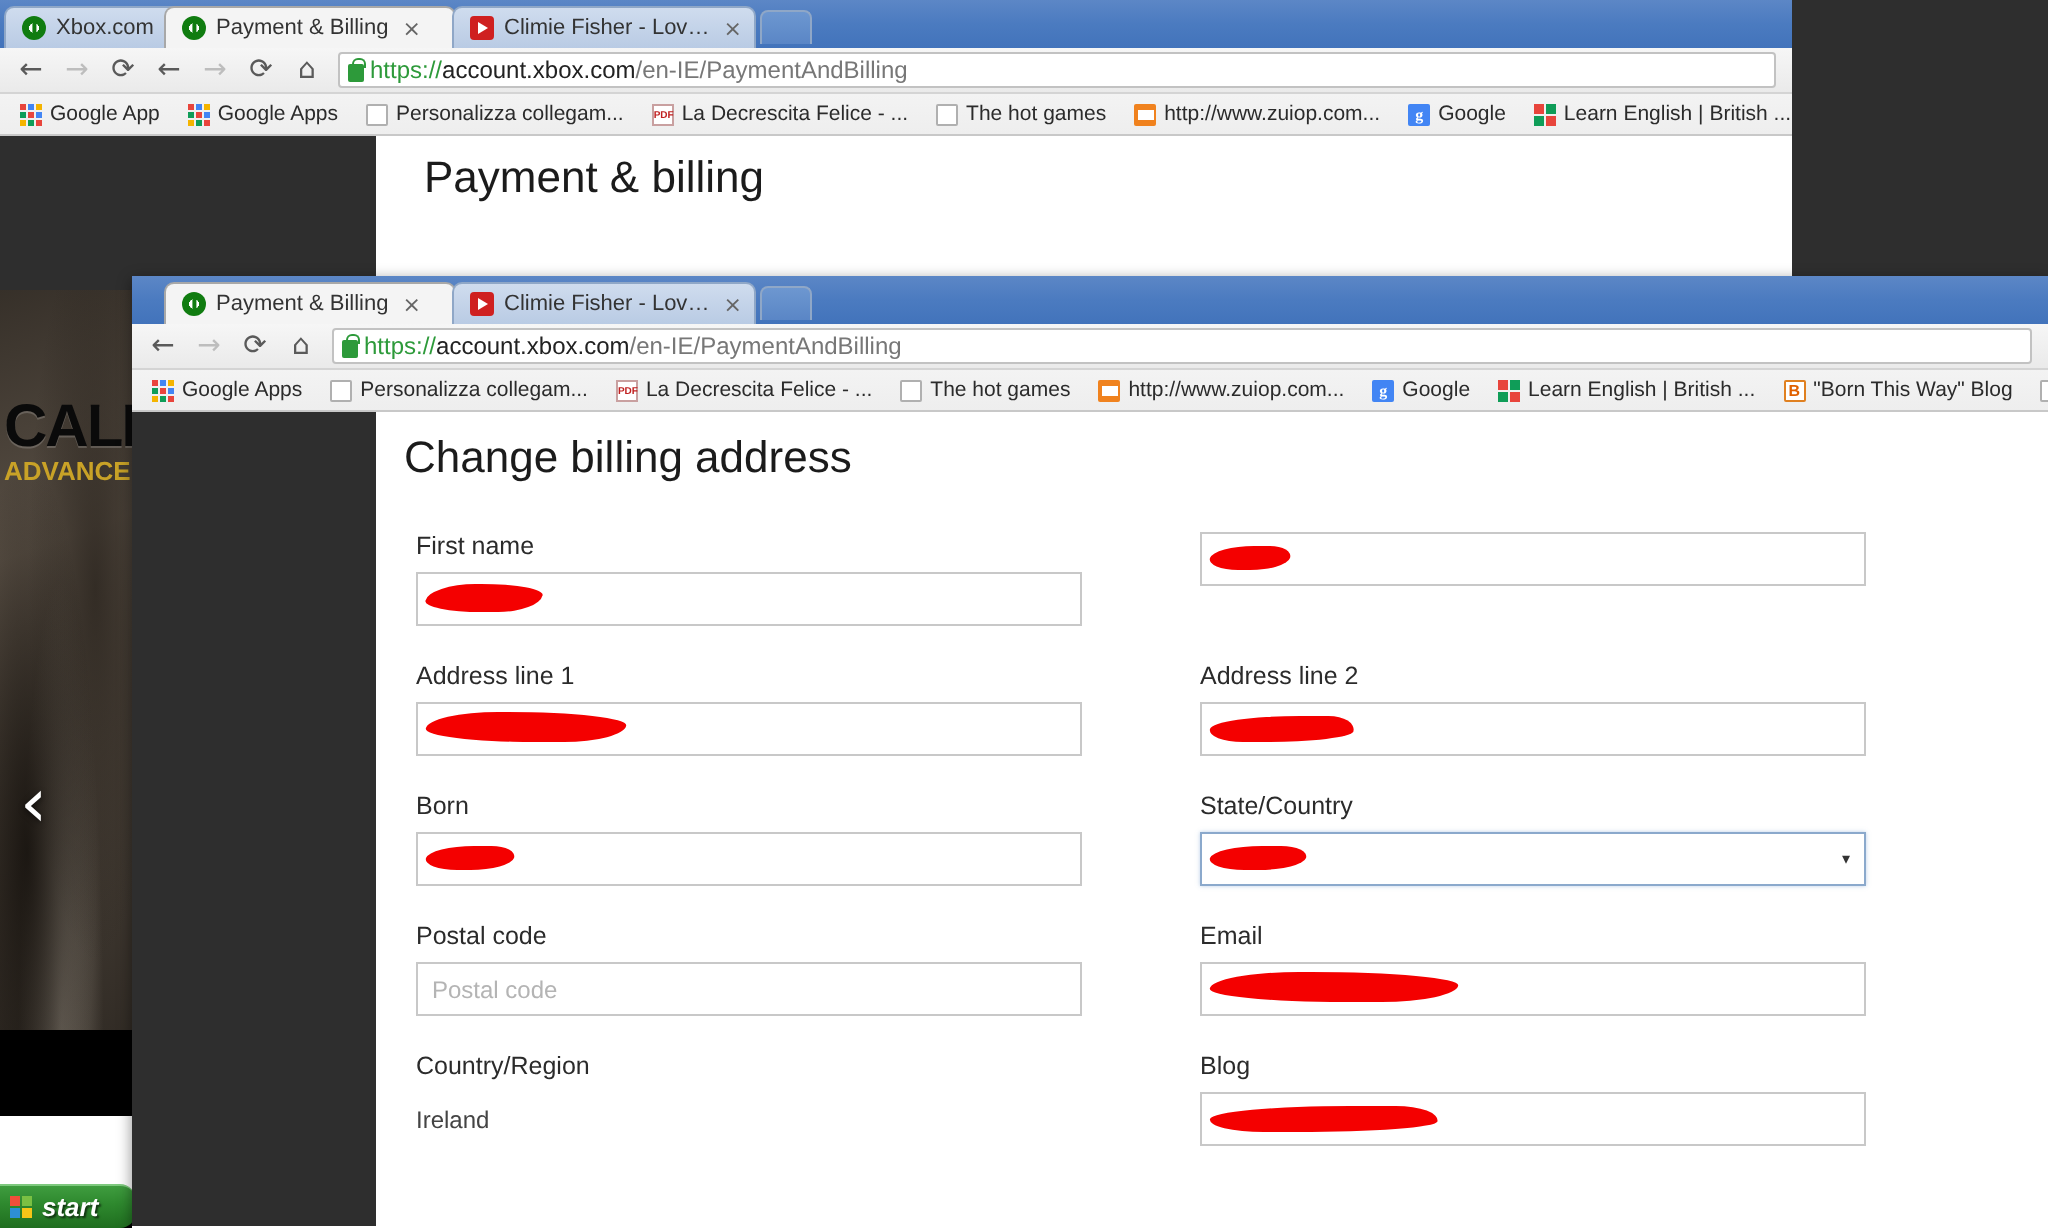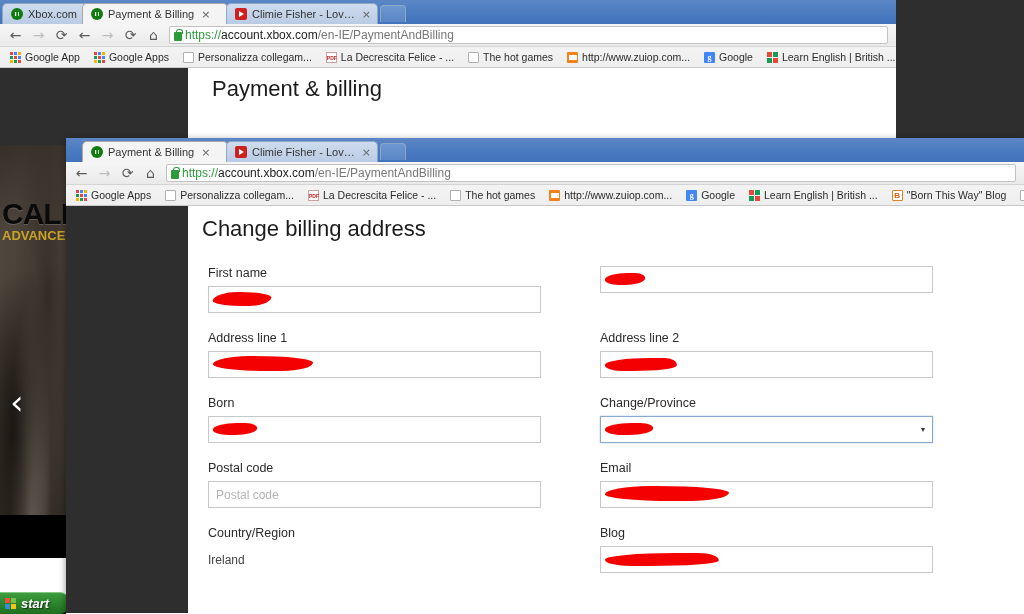--- a/index.html
+++ b/index.html
@@ -532,21 +532,21 @@
         </div>
 
         <div class="field">
           <label class="field-label">Born</label>
           <div class="field-input">
             <span class="redact rd-b" style="width:44px;"></span>
           </div>
         </div>
         <div></div>
         <div class="field">
-          <label class="field-label">Change/Province</label>
+          <label class="field-label">State/Country</label>
           <div class="field-input focused">
             <span class="redact rd-b" style="width:48px;"></span>
             <span class="dd-caret">▾</span>
           </div>
         </div>
 
         <div class="field">
           <label class="field-label">Postal code</label>
           <div class="field-input">
             <span class="placeholder">Postal code</span>

